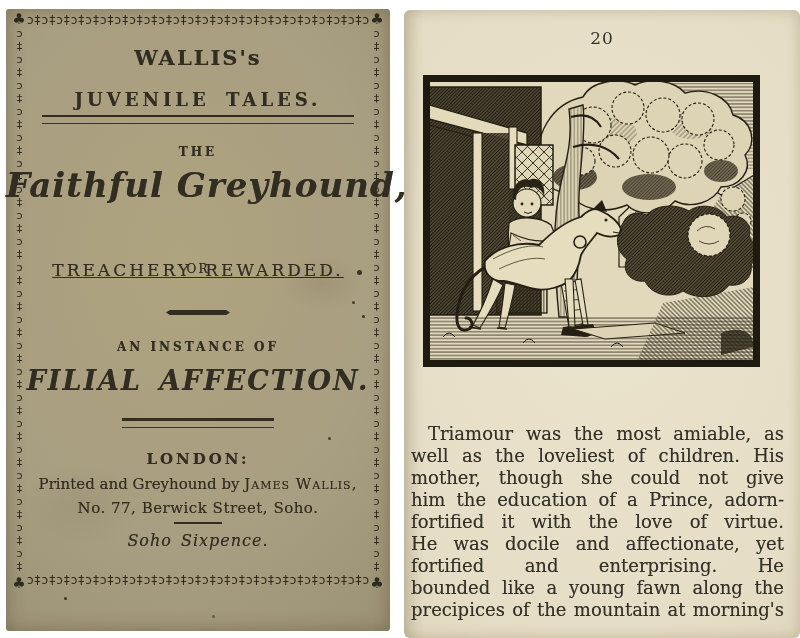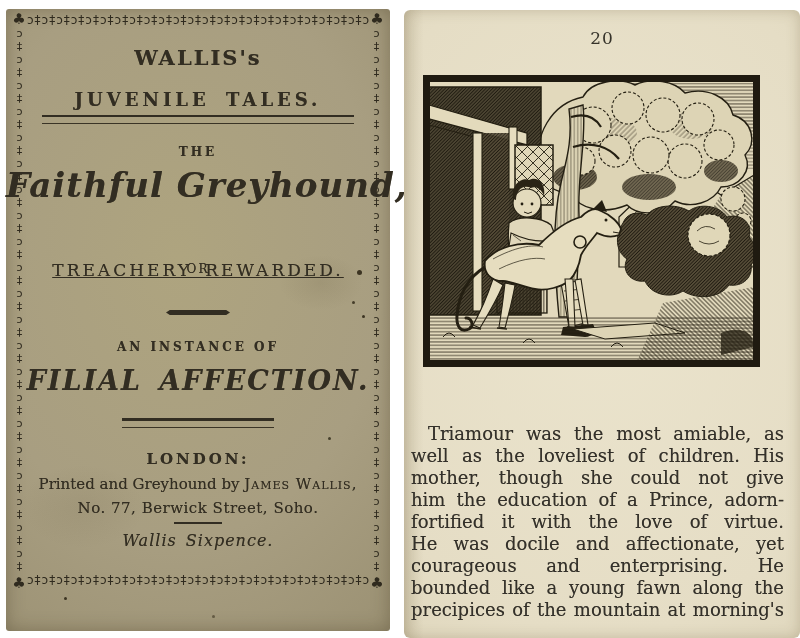--- a/index.html
+++ b/index.html
@@ -109,21 +109,21 @@
     <div class="lp-line" id="lp-filial">FILIAL AFFECTION.</div>
 
     <div class="rule" id="rule-mid"></div>
 
     <div class="lp-line" id="lp-london">LONDON:</div>
     <div class="lp-line" id="lp-imprint1"><span>Printed and Greyhound by </span><span class="sc">James Wallis,</span></div>
     <div class="lp-line" id="lp-imprint2">No. 77, Berwick Street, Soho.</div>
 
     <div class="rule" id="rule-price"></div>
 
-    <div class="lp-line" id="lp-price">Wallis Sixpence.</div>
+    <div class="lp-line" id="lp-price">Soho Sixpence.</div>
 
     <div id="lp-specks"></div>
   </div>
 
   <div id="right-page">
 
     <div id="page-number">20</div>
 
     <svg id="woodcut" viewBox="0 0 337 292" xmlns="http://www.w3.org/2000/svg">
       <defs>
@@ -256,18 +256,18 @@
       <rect x="3.5" y="3.5" width="330" height="285" fill="none" stroke="#1f1a10" stroke-width="7"></rect>
     </svg>
 
     <div id="body-text">
       <div class="body-line indent">Triamour was the most amiable, as</div>
       <div class="body-line">well as the loveliest of children.  His</div>
       <div class="body-line">mother, though she could not give</div>
       <div class="body-line">him the education of a Prince, adorn-</div>
       <div class="body-line">fortified it with the love of virtue.</div>
       <div class="body-line">He was docile and affectionate, yet</div>
-      <div class="body-line">courageous and enterprising.  He</div>
+      <div class="body-line">fortified and enterprising.  He</div>
       <div class="body-line">bounded like a young fawn along the</div>
       <div class="body-line">precipices of the mountain at morning's</div>
     </div>
   </div>
 </div>
 
 </body></html>

